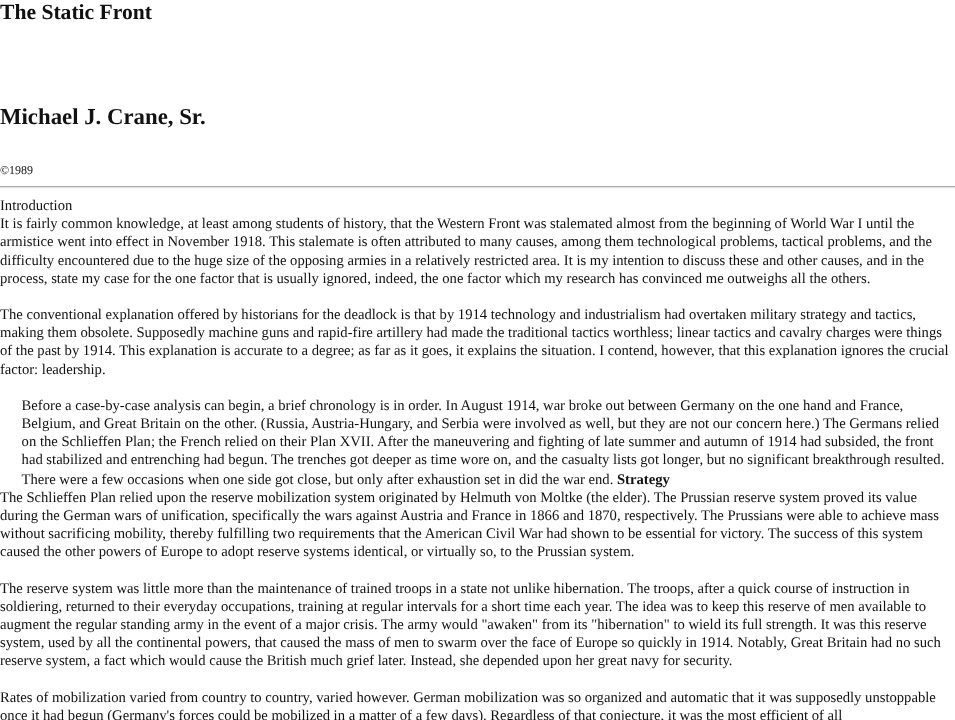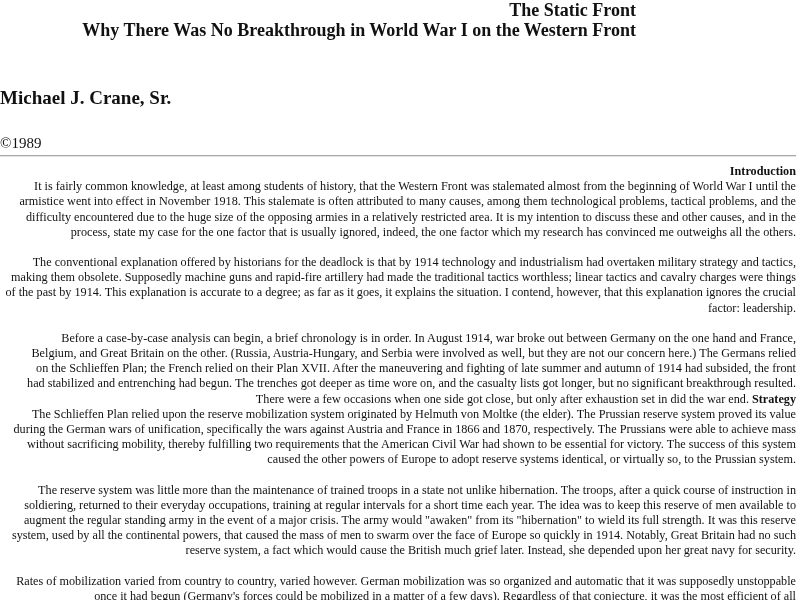--- a/index.html
+++ b/index.html
@@ -13,21 +13,20 @@
       overflow: hidden;
       font-family: "Liberation Serif", serif;
       color: #111111;
       position: relative;
     }
     .page {
       position: absolute;
       left: 0;
       top: 0;
       width: 636px;
-      text-align: right;
     }
     .title-block {
       margin: 0;
       font-weight: bold;
       font-size: 18px;
       line-height: 20px;
     }
     .title-line { display: block; }
     .author {
       position: absolute;
@@ -35,21 +34,21 @@
       left: 0;
       font-weight: bold;
       font-size: 19px;
       line-height: 16px;
       margin: 0;
     }
     .copyright {
       position: absolute;
       top: 137px;
       left: 0;
-      font-size: 15px;
+      font-size: 10px;
       line-height: 12px;
     }
     .rule {
       position: absolute;
       top: 155px;
       left: 0;
       width: 796px;
       height: 0;
       border: 0;
       border-top: 1px solid #a8a8a8;
@@ -67,31 +66,30 @@
     .content p {
       margin: 0 0 15px 0;
       font-family: Liberation Serif, serif;
     }
     .content p.tight { margin: 0; padding-left: 18px; }
     .heading {
       font-weight: bold;
       display: inline;
     }
     .block-heading {
-      font-weight: bold;
+      font-weight: normal;
       display: block;
     }
   </style>
 </head>
 <body>
 
 <div class="page">
   <h1 class="title-block">
     <span class="title-line">The Static Front</span>
-    <span class="title-line">Why There Was No Breakthrough in World War I on the Western Front</span>
   </h1>
 
   <h3 class="author">Michael J. Crane, Sr.</h3>
 
   <div class="copyright">©1989</div>
 
   <hr class="rule">
 
   <div class="content">
     <span class="block-heading">Introduction</span>

